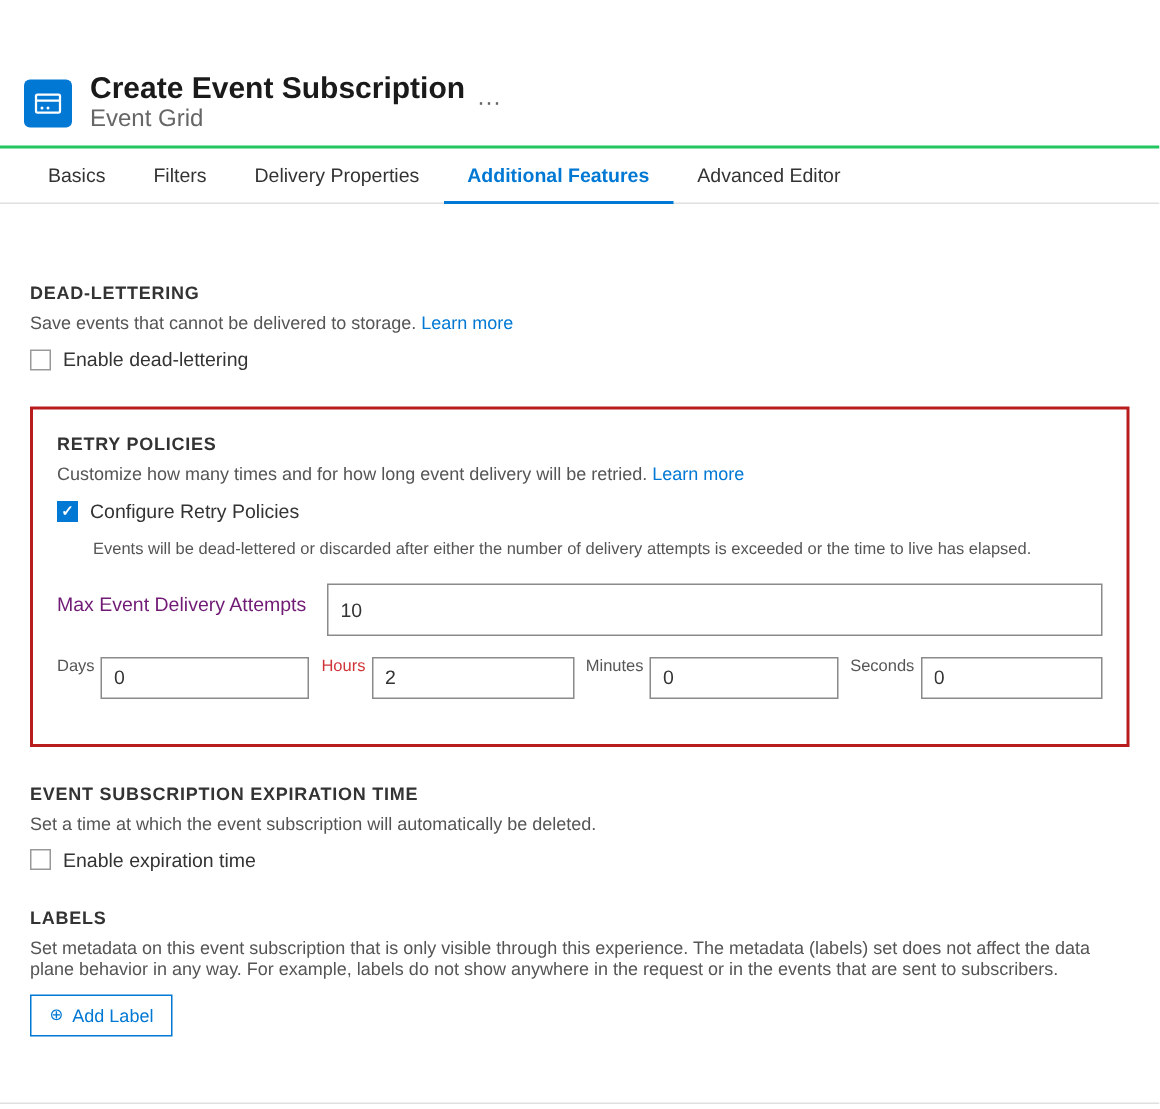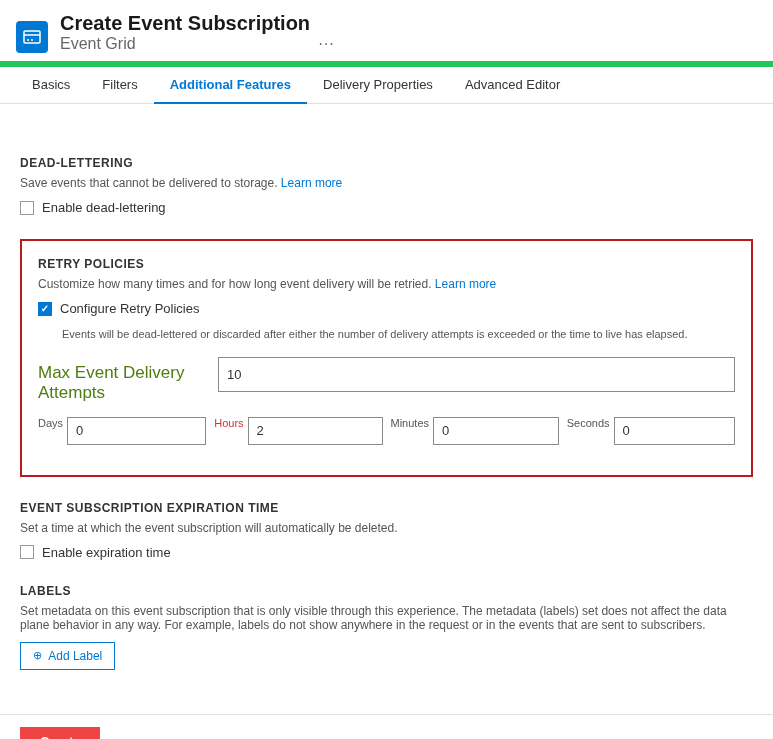--- a/index.html
+++ b/index.html
@@ -1,18 +1,18 @@
 <!DOCTYPE html>
 <html><head>
   <meta charset="utf-8">
   <style>
     * { box-sizing: border-box; margin: 0; padding: 0; }
     body { font-family: 'Segoe UI', Arial, sans-serif; font-size: 13px; color: #333; background: #fff; width: 773px; min-height: 739px; }
 
-    .header { display: flex; align-items: flex-end; padding: 12px 16px 8px 16px; border-bottom: 6px solid #22c55e; }
+    .header { display: flex; align-items: center; padding: 12px 16px 8px 16px; border-bottom: 2px solid #22c55e; margin-top: 36px; }
     .header-icon { width: 32px; height: 32px; background: #0078d4; border-radius: 4px; display: flex; align-items: center; justify-content: center; margin-right: 12px; flex-shrink: 0; }
     .header-icon svg { width: 20px; height: 20px; }
     .header-text { display: flex; flex-direction: column; }
     .header-title { font-size: 20px; font-weight: 600; color: #1a1a1a; }
     .header-subtitle { font-size: 16px; color: #666; }
     .header-more { margin-left: 8px; color: #666; font-size: 16px; cursor: pointer; }
 
     .tabs { display: flex; padding: 0 16px; border-bottom: 1px solid #e0e0e0; }
     .tab { padding: 10px 16px; font-size: 13px; cursor: pointer; color: #333; text-decoration: none; border-bottom: 2px solid transparent; margin-bottom: -1px; }
     .tab.active { color: #0078d4; border-bottom: 2px solid #0078d4; font-weight: 600; }
@@ -27,21 +27,21 @@
     .checkbox-row { display: flex; align-items: center; gap: 8px; font-size: 13px; }
     .checkbox-custom { width: 14px; height: 14px; border: 1px solid #999; background: #fff; flex-shrink: 0; display: flex; align-items: center; justify-content: center; cursor: pointer; }
     .checkbox-custom.checked { background: #0078d4; border-color: #0078d4; }
     .checkbox-custom.checked::after { content: '✓'; color: #fff; font-size: 10px; font-weight: bold; }
 
     .retry-box { border: 2px solid #b91c1c; padding: 16px; margin-bottom: 24px; }
     .retry-box .section-title { margin-bottom: 6px; }
     .retry-warning { font-size: 11px; color: #555; margin: 10px 0 14px 24px; line-height: 1.5; }
 
     .form-row { display: flex; align-items: flex-start; margin-bottom: 14px; }
-    .form-label { width: 180px; font-size: 17px; color: #4d7c0f; padding-top: 6px; flex-shrink: 0; }
+    .form-label { width: 180px; font-size: 13px; color: #701a75; padding-top: 6px; flex-shrink: 0; }
     .form-control { flex: 1; }
     .form-input { width: 100%; height: 35px; border: 1px solid #8a8a8a; padding: 4px 8px; font-size: 13px; color: #333; outline: none; }
 
     .time-grid { display: grid; grid-template-columns: 1fr 1fr 1fr 1fr; gap: 8px; }
     .time-col { display: flex; flex-direction: row; gap: 4px; }
     .time-label { font-size: 11px; color: #555; }
     .time-label.required { color: #d13438; }
     .time-input { height: 28px; border: 1px solid #8a8a8a; padding: 4px 8px; font-size: 13px; color: #333; outline: none; width: 100%; }
 
     .expiration-section { margin-bottom: 24px; }
@@ -67,22 +67,22 @@
   <div class="header-text">
     <span class="header-title">Create Event Subscription</span>
     <span class="header-subtitle">Event Grid</span>
   </div>
   <span class="header-more">···</span>
 </div>
 
 <div class="tabs">
   <a class="tab">Basics</a>
   <a class="tab">Filters</a>
+  <a class="tab">Delivery Properties</a>
   <a class="tab active">Additional Features</a>
-  <a class="tab">Delivery Properties</a>
   <a class="tab">Advanced Editor</a>
 </div>
 
 <div class="content">
 
   <div class="section">
     <div class="section-title">DEAD-LETTERING</div>
     <div class="section-desc">
       <span>Save events that cannot be delivered to storage.</span>
       <a href="#">Learn more</a>

